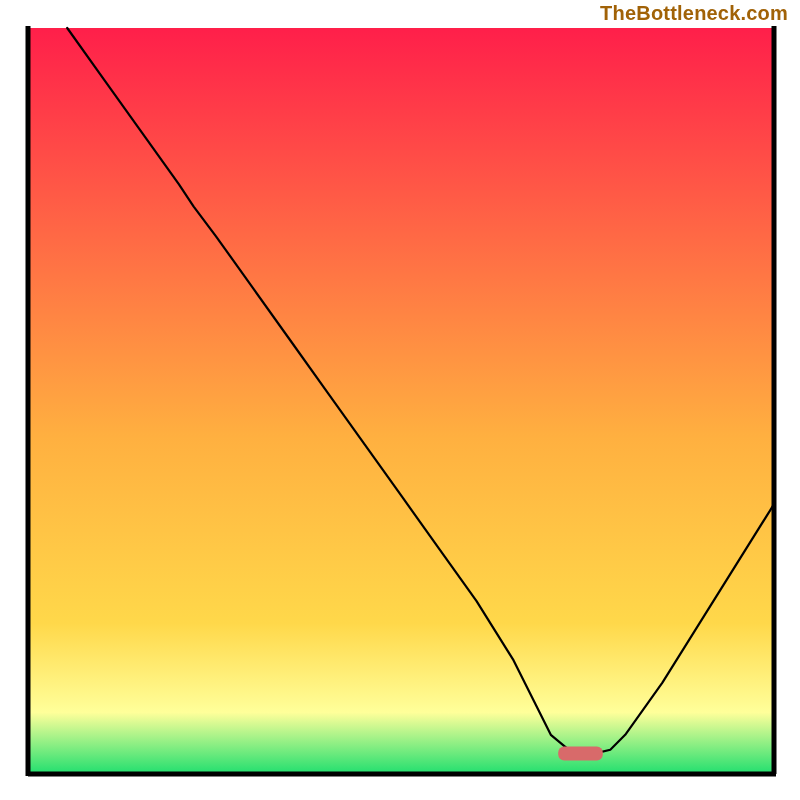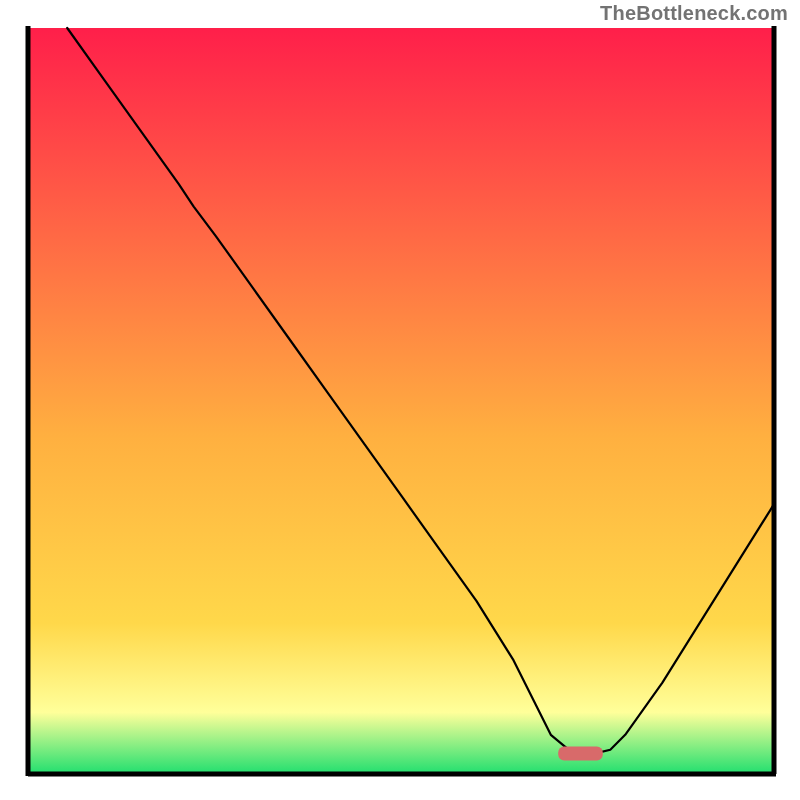--- a/index.html
+++ b/index.html
@@ -10,21 +10,21 @@
     background: #ffffff;
     font-family: Arial, Helvetica, sans-serif;
     overflow: hidden;
   }
   .watermark {
     position: absolute;
     top: 2px;
     right: 12px;
     font-size: 20px;
     font-weight: 600;
-    color: #737373;
+    color: #a16207;
     letter-spacing: 0.2px;
     z-index: 5;
     user-select: none;
   }
   .plot-wrap {
     position: absolute;
     left: 0;
     top: 0;
     width: 800px;
     height: 800px;

